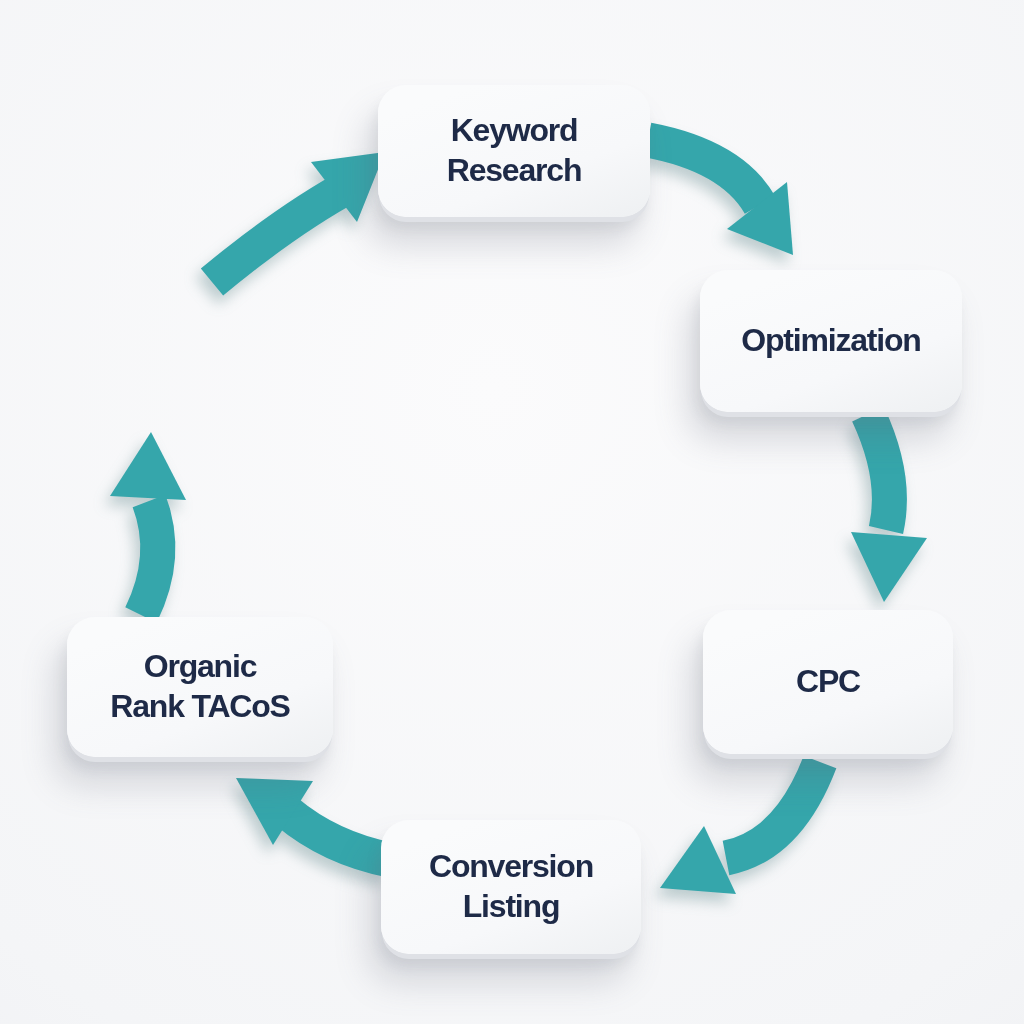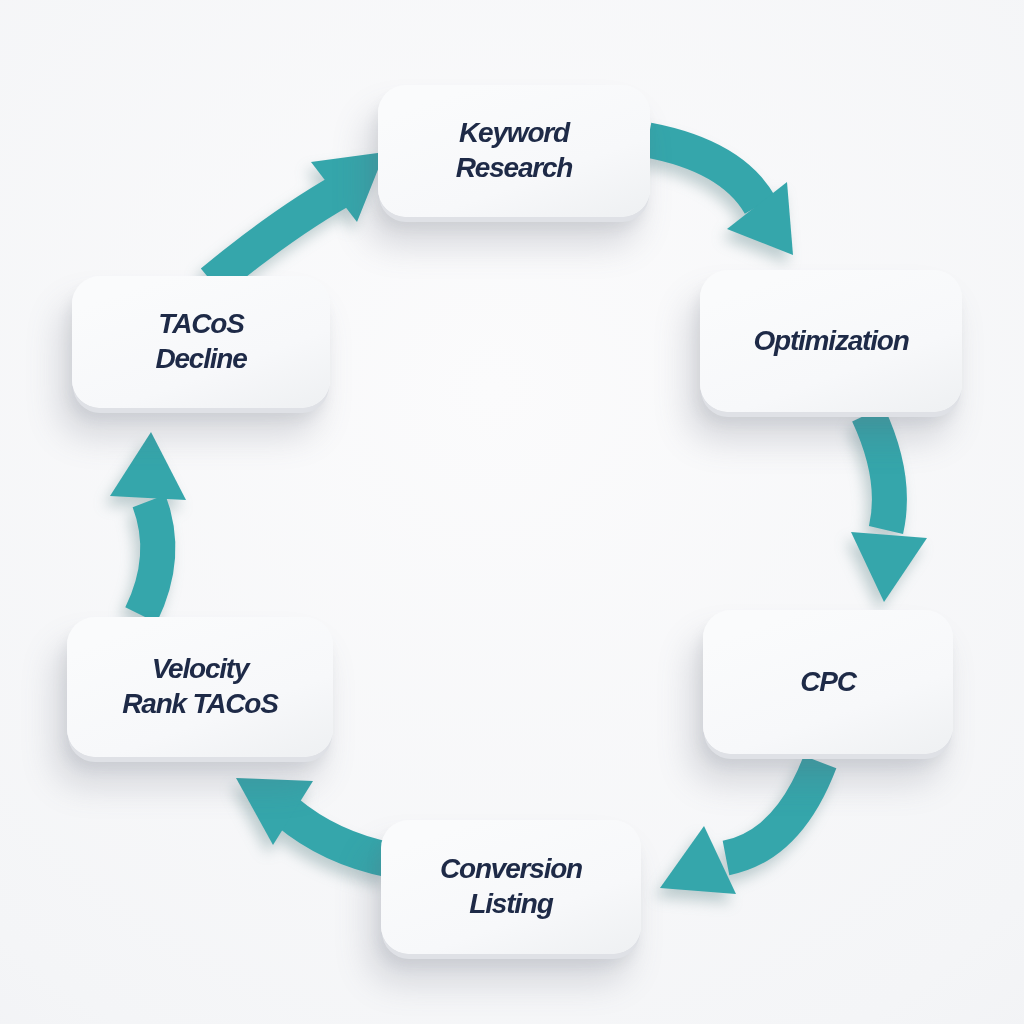--- a/index.html
+++ b/index.html
@@ -31,21 +31,21 @@
     border-radius:28px;
     box-shadow:
       0 6px 0 -1px var(--extrude),
       -4px 12px 12px rgba(110,116,132,0.10),
       -12px 28px 34px rgba(96,102,118,0.22);
     color:var(--ink);
     font-weight:bold;
     letter-spacing:-1.2px;
   }
   .node .label span{display:block;line-height:1.24;}
-  .node-sat{font-size:28px;font-style:italic;}
+  .node-sat{font-size:32px;}
   .node-center{font-size:63px;border-radius:38px;letter-spacing:-1.5px;}
   .node-keyword   {left:378px; top:85px;  width:272px; height:132px;}
   .node-listing   {left:700px; top:270px; width:262px; height:142px;}
   .node-tacos     {left:72px;  top:276px; width:258px; height:132px;}
   .node-center    {left:348px; top:410px; width:338px; height:218px;}
   .node-lowercpc  {left:703px; top:610px; width:250px; height:144px;}
   .node-organic   {left:67px;  top:617px; width:266px; height:140px;}
   .node-conversion{left:381px; top:820px; width:260px; height:134px;}
 </style>
 </head>
@@ -86,37 +86,31 @@
       <span>Research</span>
     </div>
   </div>
 
   <div class="node node-sat node-listing">
     <div class="label">
       <span>Optimization</span>
     </div>
   </div>
 
-  <div class="node node-sat node-tacos">
-    <div class="label">
-      <span>TACoS</span>
-      <span>Decline</span>
-    </div>
-  </div>
 
 
   <div class="node node-sat node-lowercpc">
     <div class="label">
       <span>CPC</span>
     </div>
   </div>
 
   <div class="node node-sat node-organic">
     <div class="label">
-      <span>Velocity</span>
+      <span>Organic</span>
       <span>Rank TACoS</span>
     </div>
   </div>
 
   <div class="node node-sat node-conversion">
     <div class="label">
       <span>Conversion</span>
       <span>Listing</span>
     </div>
   </div>

